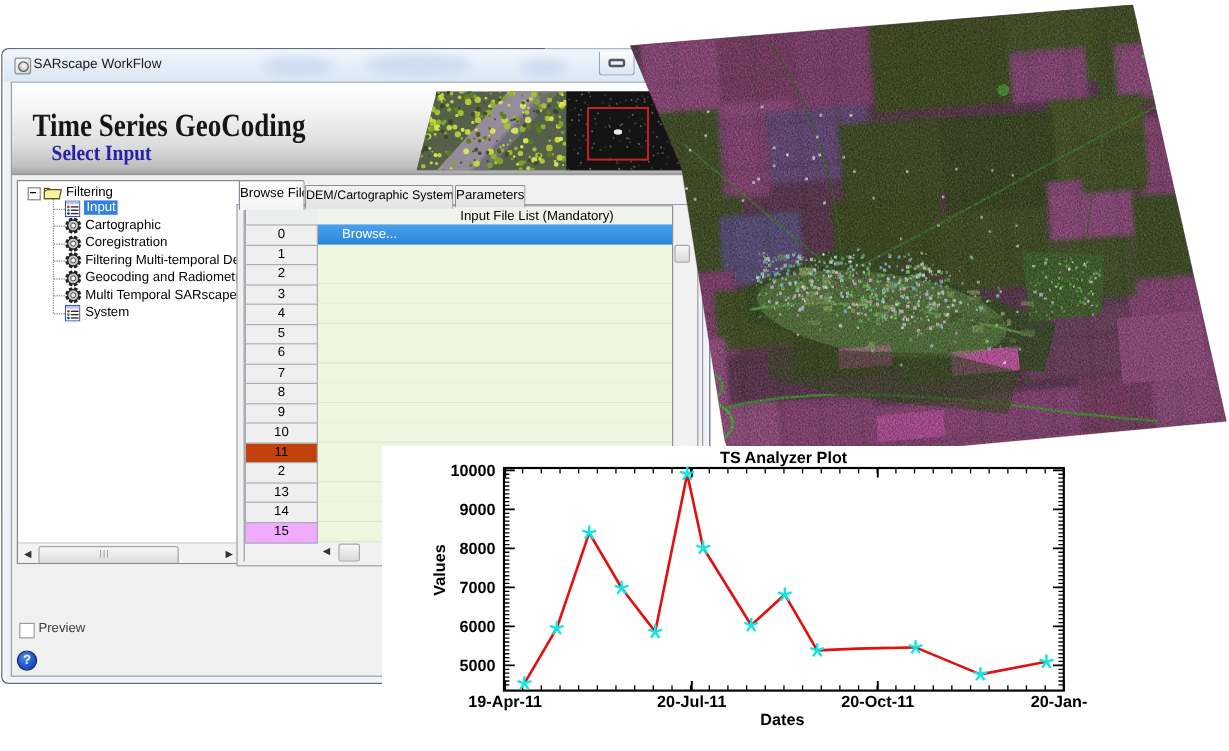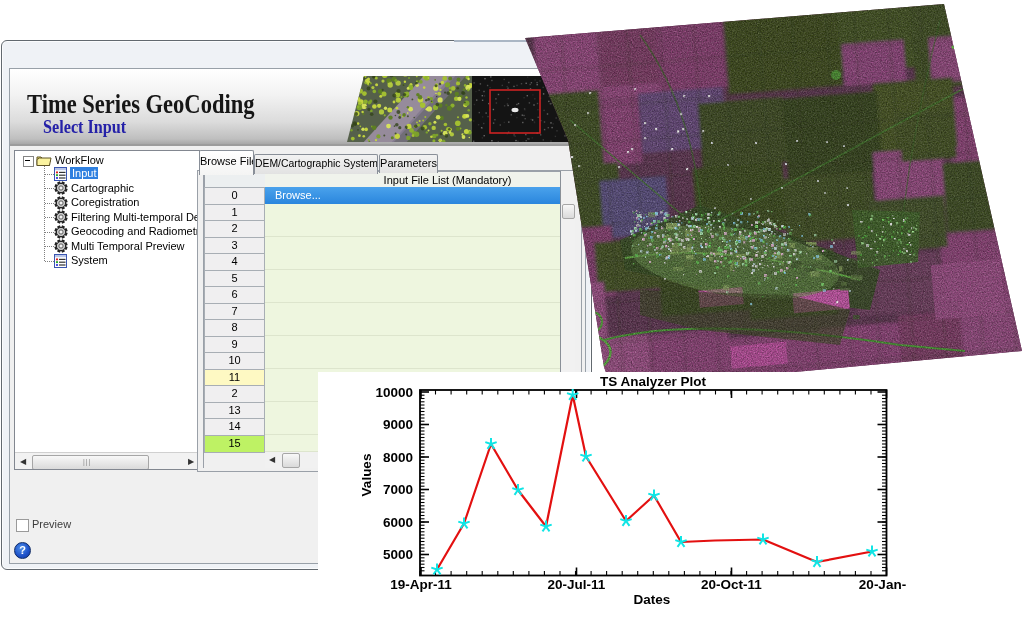--- a/index.html
+++ b/index.html
@@ -40,20 +40,30 @@
   #help{left:4px;top:473px;width:15px;height:15px;border-radius:50%;
     background:radial-gradient(circle at 40% 35%,#4d8fe8,#1d50c8 60%,#123a9a);
     border:1px solid #0d2a66;color:#fff;font-size:11px;font-weight:bold;text-align:center;line-height:15px;}
   #chart{position:absolute;left:318px;top:372px;width:706px;height:254px;background:#fff;z-index:30;}
   #sat{position:absolute;left:0;top:0;width:1024px;height:626px;z-index:20;pointer-events:none;}
 </style>
 </head>
 <body>
  <div id="win">
     <div class="abs" style="left:452px;top:-1px;width:75px;height:1.5px;background:#aab6c4;"></div>
+   <div class="abs" id="titlebar">
+     <div class="blob" style="left:215px;top:6px;width:60px;height:16px;"></div>
+     <div class="blob" style="left:300px;top:4px;width:90px;height:18px;"></div>
+     <div class="blob" style="left:430px;top:8px;width:40px;height:14px;"></div>
+     <div class="abs" id="ticon"></div>
+     <div class="abs" id="ttext">SARscape WorkFlow</div>
+     <div class="abs" id="minbtn">
+        <span></span>
+      </div>
+   </div>
    <div class="abs" id="client">
      <div class="abs" id="hdr">
        <div class="abs" id="h1t">Time Series GeoCoding</div>
        <div class="abs" id="h2t">Select Input</div>
        <svg class="abs" style="left:0;top:0;" width="573" height="75">
           <defs>
             <clipPath id="bphoto">
               <polygon points="354,7 573,7 573,73 337,73"></polygon>
             </clipPath>
           </defs>
@@ -547,21 +557,21 @@
 <div class="abs dot" style="left:30px;top:80.5px;width:9px;height:1px;border-top:1px dotted #808080;"></div>
 <div class="abs dot" style="left:30px;top:95.0px;width:9px;height:1px;border-top:1px dotted #808080;"></div>
 <div class="abs dot" style="left:30px;top:109.5px;width:9px;height:1px;border-top:1px dotted #808080;"></div>
 <div class="abs" style="left:8px;top:5px;width:9px;height:9px;background:#fff;border:1px solid #848484;">
           <div class="abs" style="left:1px;top:3px;width:5px;height:1px;background:#000;"></div>
         </div>
 <svg class="abs" style="left:21px;top:2px" width="16" height="14" viewBox="0 0 16 14">
           <path d="M1 4 L1 12.5 L13.5 12.5 L13.5 5.5 L6.5 5.5 L5 4 Z" fill="#f4e76e" stroke="#5f5427" stroke-width="1"></path>
           <path d="M1 6.5 L3.5 5 L15 5 L13.5 12.5 L1 12.5 Z" fill="#fbf3a0" stroke="#5f5427" stroke-width="1"></path>
         </svg>
-<div class="titem" style="left:40px;top:3px;">WorkFlow</div>
+<div class="titem" style="left:40px;top:3px;">Filtering</div>
 <svg class="abs" style="left:39px;top:15.5px" width="13" height="14" viewBox="0 0 13 14">
           <rect x="0.5" y="0.5" width="12" height="13" fill="#fff" stroke="#3a55b0"></rect>
           <rect x="1" y="1" width="11" height="2.2" fill="#b9c6e8"></rect>
           <circle cx="3" cy="5.4" r="1.1" fill="#d22"></circle>
           <circle cx="3" cy="8.2" r="1.1" fill="#2a2"></circle>
           <circle cx="3" cy="11" r="1.1" fill="#22d"></circle>
           <rect x="5" y="4.8" width="6.5" height="1.2" fill="#333"></rect>
           <rect x="5" y="7.6" width="6.5" height="1.2" fill="#333"></rect>
           <rect x="5" y="10.4" width="6.5" height="1.2" fill="#333"></rect>
         </svg>
@@ -623,21 +633,21 @@
           <line x1="7" y1="7" x2="9.5" y2="13.1" stroke="#222" stroke-width="3.1"></line>
           <line x1="7" y1="7" x2="4.5" y2="13.1" stroke="#222" stroke-width="3.1"></line>
           <line x1="7" y1="7" x2="0.9" y2="9.5" stroke="#222" stroke-width="3.1"></line>
           <line x1="7" y1="7" x2="0.9" y2="4.5" stroke="#222" stroke-width="3.1"></line>
           <line x1="7" y1="7" x2="4.5" y2="0.9" stroke="#222" stroke-width="3.1"></line>
           <line x1="7" y1="7" x2="9.5" y2="0.9" stroke="#222" stroke-width="3.1"></line>
           <line x1="7" y1="7" x2="13.1" y2="4.5" stroke="#222" stroke-width="3.1"></line>
           <circle cx="7" cy="7" r="4.6" fill="#c8c8c8" stroke="#222" stroke-width="1"></circle>
           <circle cx="7" cy="7" r="2.1" fill="#f4f4f4" stroke="#444" stroke-width="0.8"></circle>
         </svg>
-<div class="titem" style="left:56px;top:88.5px;">Multi Temporal Preview</div>
+<div class="titem" style="left:56px;top:88.5px;">Multi Temporal SARscape</div>
 <svg class="abs" style="left:39px;top:102.5px" width="13" height="14" viewBox="0 0 13 14">
           <rect x="0.5" y="0.5" width="12" height="13" fill="#fff" stroke="#3a55b0"></rect>
           <rect x="1" y="1" width="11" height="2.2" fill="#b9c6e8"></rect>
           <circle cx="3" cy="5.4" r="1.1" fill="#d22"></circle>
           <circle cx="3" cy="8.2" r="1.1" fill="#2a2"></circle>
           <circle cx="3" cy="11" r="1.1" fill="#22d"></circle>
           <rect x="5" y="4.8" width="6.5" height="1.2" fill="#333"></rect>
           <rect x="5" y="7.6" width="6.5" height="1.2" fill="#333"></rect>
           <rect x="5" y="10.4" width="6.5" height="1.2" fill="#333"></rect>
         </svg>
@@ -657,21 +667,21 @@
      <div class="tab tabactive" style="left:189px;top:81px;width:53px;height:20px;padding-top:4px;">Browse File</div>
      <div class="tab" style="left:244px;top:85px;width:122px;height:16px;padding-top:3px;font-size:10.4px;">DEM/Cartographic System</div>
      <div class="tab" style="left:369px;top:85px;width:57px;height:16px;padding-top:2px;">Parameters</div>
      <div class="abs" id="tabpane"></div>
      <div class="abs" style="left:194px;top:102px;width:61px;height:16px;background:#eceff0;border:1px solid #9aa0a8;"></div>
 <div class="abs" style="left:255px;top:102px;width:295px;height:16px;background:#f0f3ec;border-top:1px solid #9aa0a8;border-bottom:1px solid #9aa0a8;overflow:hidden;">
         <div style="position:absolute;left:0px;top:2px;width:365px;text-align:center;font-size:11px;">Input File List (Mandatory)</div>
       </div>
 <div class="abs" style="left:194px;top:118.0px;width:59px;height:15.5px;background:#f0eff0;border:1px solid #a8aeb4;font-size:11px;text-align:center;padding-top:1px;">0</div>
 <div class="abs" style="left:255px;top:118.0px;width:295px;height:16.5px;background:linear-gradient(#4aa2ec,#2a86dd);">
-        <div style="position:absolute;left:10px;top:2px;font-size:11px;color:#fff;">Browse...</div>
+        <div style="position:absolute;left:20px;top:2px;font-size:11px;color:#fff;">Browse...</div>
       </div>
 <div class="abs" style="left:194px;top:134.5px;width:59px;height:15.5px;background:#f0eff0;border:1px solid #a8aeb4;font-size:11px;text-align:center;padding-top:1px;">1</div>
 <div class="abs" style="left:255px;top:134.5px;width:295px;height:16.0px;background:#eef6df;border-bottom:0.5px solid #dde5cd;"></div>
 <div class="abs" style="left:194px;top:151.0px;width:59px;height:15.5px;background:#f0eff0;border:1px solid #a8aeb4;font-size:11px;text-align:center;padding-top:1px;">2</div>
 <div class="abs" style="left:255px;top:151.0px;width:295px;height:16.0px;background:#eef6df;border-bottom:0.5px solid #dde5cd;"></div>
 <div class="abs" style="left:194px;top:167.5px;width:59px;height:15.5px;background:#f0eff0;border:1px solid #a8aeb4;font-size:11px;text-align:center;padding-top:1px;">3</div>
 <div class="abs" style="left:255px;top:167.5px;width:295px;height:16.0px;background:#eef6df;border-bottom:0.5px solid #dde5cd;"></div>
 <div class="abs" style="left:194px;top:184.0px;width:59px;height:15.5px;background:#f0eff0;border:1px solid #a8aeb4;font-size:11px;text-align:center;padding-top:1px;">4</div>
 <div class="abs" style="left:255px;top:184.0px;width:295px;height:16.0px;background:#eef6df;border-bottom:0.5px solid #dde5cd;"></div>
 <div class="abs" style="left:194px;top:200.5px;width:59px;height:15.5px;background:#f0eff0;border:1px solid #a8aeb4;font-size:11px;text-align:center;padding-top:1px;">5</div>
@@ -679,29 +689,29 @@
 <div class="abs" style="left:194px;top:217.0px;width:59px;height:15.5px;background:#f0eff0;border:1px solid #a8aeb4;font-size:11px;text-align:center;padding-top:1px;">6</div>
 <div class="abs" style="left:255px;top:217.0px;width:295px;height:16.0px;background:#eef6df;border-bottom:0.5px solid #dde5cd;"></div>
 <div class="abs" style="left:194px;top:233.5px;width:59px;height:15.5px;background:#f0eff0;border:1px solid #a8aeb4;font-size:11px;text-align:center;padding-top:1px;">7</div>
 <div class="abs" style="left:255px;top:233.5px;width:295px;height:16.0px;background:#eef6df;border-bottom:0.5px solid #dde5cd;"></div>
 <div class="abs" style="left:194px;top:250.0px;width:59px;height:15.5px;background:#f0eff0;border:1px solid #a8aeb4;font-size:11px;text-align:center;padding-top:1px;">8</div>
 <div class="abs" style="left:255px;top:250.0px;width:295px;height:16.0px;background:#eef6df;border-bottom:0.5px solid #dde5cd;"></div>
 <div class="abs" style="left:194px;top:266.5px;width:59px;height:15.5px;background:#f0eff0;border:1px solid #a8aeb4;font-size:11px;text-align:center;padding-top:1px;">9</div>
 <div class="abs" style="left:255px;top:266.5px;width:295px;height:16.0px;background:#eef6df;border-bottom:0.5px solid #dde5cd;"></div>
 <div class="abs" style="left:194px;top:283.0px;width:59px;height:15.5px;background:#f0eff0;border:1px solid #a8aeb4;font-size:11px;text-align:center;padding-top:1px;">10</div>
 <div class="abs" style="left:255px;top:283.0px;width:295px;height:16.0px;background:#eef6df;border-bottom:0.5px solid #dde5cd;"></div>
-<div class="abs" style="left:194px;top:299.5px;width:59px;height:15.5px;background:#fef9c3;border:1px solid #a8aeb4;font-size:11px;text-align:center;padding-top:1px;">11</div>
+<div class="abs" style="left:194px;top:299.5px;width:59px;height:15.5px;background:#c2410c;border:1px solid #a8aeb4;font-size:11px;text-align:center;padding-top:1px;">11</div>
 <div class="abs" style="left:255px;top:299.5px;width:295px;height:16.0px;background:#eef6df;border-bottom:0.5px solid #dde5cd;"></div>
 <div class="abs" style="left:194px;top:316.0px;width:59px;height:15.5px;background:#f0eff0;border:1px solid #a8aeb4;font-size:11px;text-align:center;padding-top:1px;">2</div>
 <div class="abs" style="left:255px;top:316.0px;width:295px;height:16.0px;background:#eef6df;border-bottom:0.5px solid #dde5cd;"></div>
 <div class="abs" style="left:194px;top:332.5px;width:59px;height:15.5px;background:#f0eff0;border:1px solid #a8aeb4;font-size:11px;text-align:center;padding-top:1px;">13</div>
 <div class="abs" style="left:255px;top:332.5px;width:295px;height:16.0px;background:#eef6df;border-bottom:0.5px solid #dde5cd;"></div>
 <div class="abs" style="left:194px;top:349.0px;width:59px;height:15.5px;background:#f0eff0;border:1px solid #a8aeb4;font-size:11px;text-align:center;padding-top:1px;">14</div>
 <div class="abs" style="left:255px;top:349.0px;width:295px;height:16.0px;background:#eef6df;border-bottom:0.5px solid #dde5cd;"></div>
-<div class="abs" style="left:194px;top:365.5px;width:59px;height:15.5px;background:#bef264;border:1px solid #a8aeb4;font-size:11px;text-align:center;padding-top:1px;">15</div>
+<div class="abs" style="left:194px;top:365.5px;width:59px;height:15.5px;background:#f0abfc;border:1px solid #a8aeb4;font-size:11px;text-align:center;padding-top:1px;">15</div>
 <div class="abs" style="left:255px;top:365.5px;width:295px;height:16.0px;background:#eef6df;border-bottom:0.5px solid #dde5cd;"></div>
 <div class="abs" style="left:550px;top:102px;width:14px;height:280px;background:#f1f1f1;border-left:1px solid #8a9098;">
         <div class="sbth" style="left:1px;top:33px;width:11px;height:13px;"></div>
       </div>
 <div class="abs" style="left:255px;top:383.0px;width:309px;height:16px;background:#f1f1f1;">
         <span style="position:absolute;left:4px;top:3px;font-size:8px;color:#333;">◀</span>
         <div class="sbth" style="left:17px;top:1px;width:16px;height:13px;"></div>
       </div>
 <div class="abs" style="left:193px;top:102px;width:1px;height:297px;background:#9aa0a8;"></div>
      <div class="abs" id="chk"></div>

